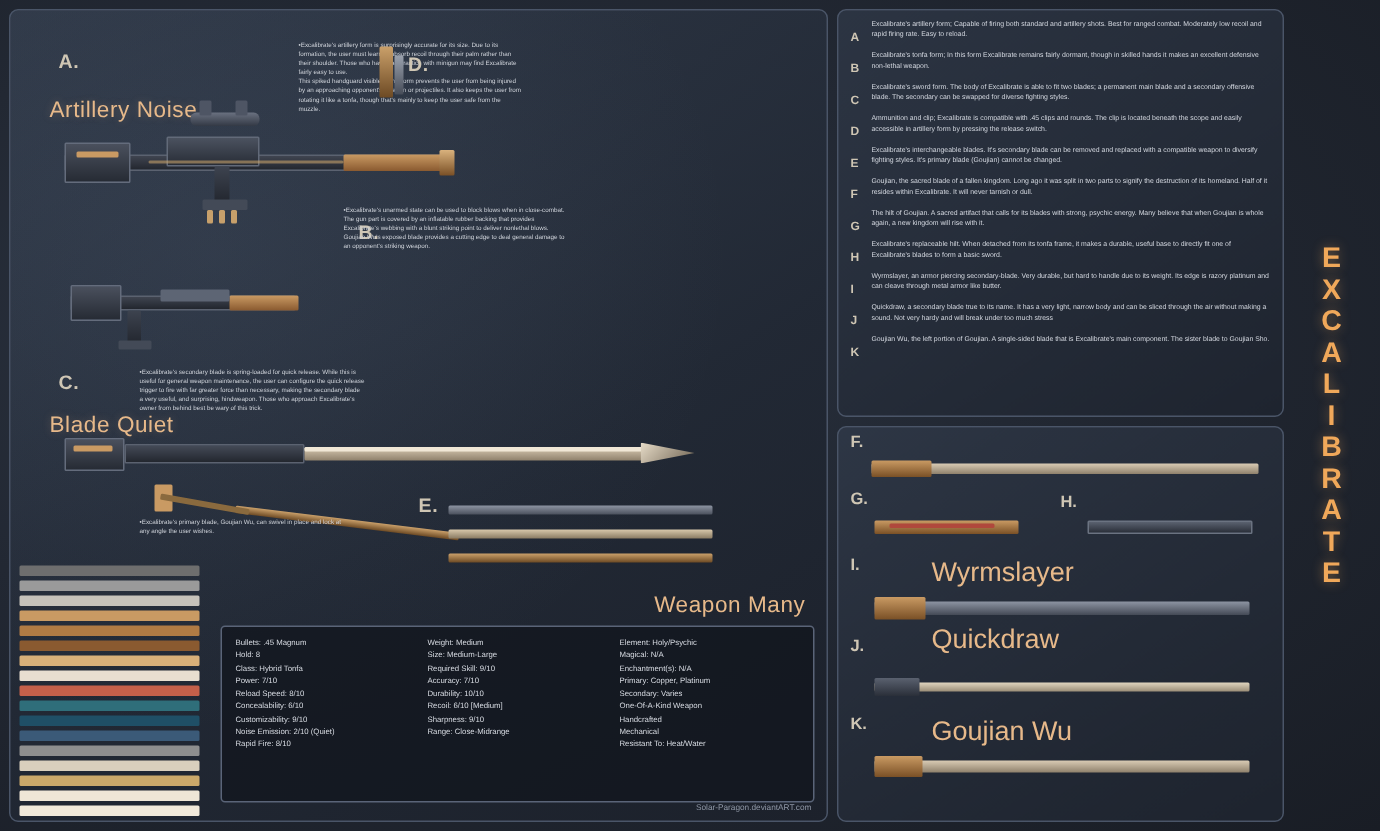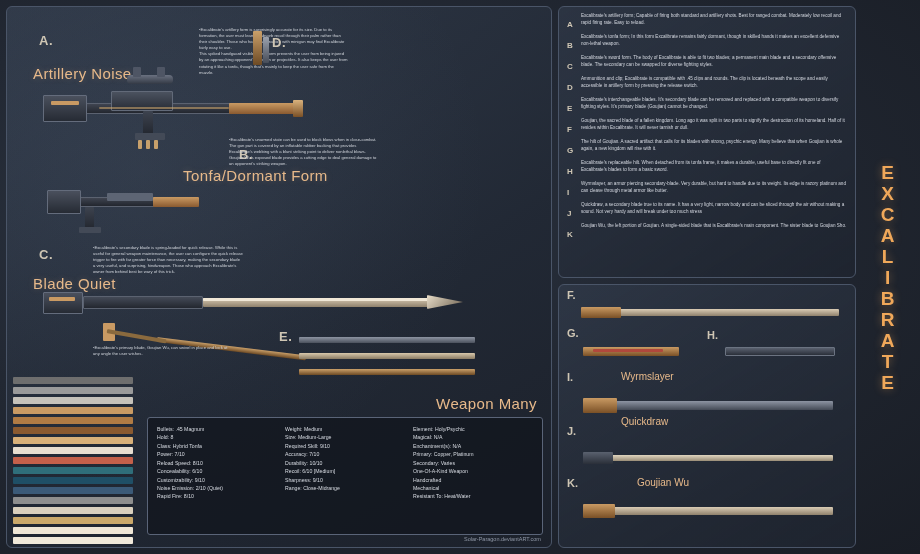--- a/index.html
+++ b/index.html
@@ -90,21 +90,21 @@
   .gallery-panel { flex:1; padding:6px 8px; }
   .fact { display:flex; gap:5px; margin-bottom:5px; }
   .fact-letter {
     width:9px; flex:0 0 9px; text-align:left;
     font-size:8px; font-weight:bold; color:#cfc6b4; padding-top:7px;
   }
   .fact-text { font-size:4.6px; line-height:1.5; color:#d4d8e0; flex:1; }
 
   
   .gal-letter { position:absolute; font-size:11px; font-weight:bold; color:#cfc6b4; }
-  .gal-name { position:absolute; font-size:10px; color:#e7b98a; }
+  .gal-name { position:absolute; font-size:18px; color:#e7b98a; }
 
   
   .title-col {
     width:52px; height:542px;
     display:flex; flex-direction:column; align-items:center; justify-content:center;
     gap:2px;
   }
   .title-col span {
     font-size:19px; font-weight:bold; letter-spacing:1px;
     color:#f0a85a;
@@ -151,21 +151,20 @@
     <div class="note" style="left: 192px; top: 20px; width: 150px; white-space: pre-line;">•Excalibrate's artillery form is surprisingly accurate for its size. Due to its formation, the user must learn to absorb recoil through their palm rather than their shoulder. Those who have had practice with minigun may find Excalibrate fairly easy to use.
 This spiked handguard visible in this form prevents the user from being injured by an approaching opponent's weapon or projectiles. It also keeps the user from rotating it like a tonfa, though that's mainly to keep the user safe from the muzzle.</div>
 
     <div class="sec-letter" style="left:265px; top:28px;">D.</div>
     <div>
       <div class="bar" style="left:246px; top:24px; width:9px; height:34px; background:linear-gradient(180deg,#caa06a,#6d4a24);"></div>
       <div class="bar" style="left:256px; top:30px; width:6px; height:26px; background:linear-gradient(180deg,#9aa1ad,#474d59);"></div>
     </div>
 
     <div class="sec-letter" style="left:232px; top:140px;">B.</div>
-    <div class="sec-title" style="left:176px; top:160px;">Tonfa/Dormant Form</div>
 
     <div>
       <div class="bar" style="left:40px; top:190px; width:150px; height:10px; background:linear-gradient(180deg,#3f4450,#22262e); border:1px solid #5b6270;"></div>
       <div class="bar" style="left:146px; top:190px; width:46px; height:10px; background:linear-gradient(180deg,#c99a63,#8a5a30);"></div>
       <div class="bar" style="left:40px; top:183px; width:34px; height:24px; background:linear-gradient(180deg,#4a505d,#262b34); border:1px solid #646c7c;"></div>
       <div class="bar" style="left:78px; top:200px; width:9px; height:24px; background:linear-gradient(180deg,#3d434f,#20242c);"></div>
       <div class="bar" style="left:72px; top:220px; width:22px; height:6px; background:#434a57;"></div>
       <div class="bar" style="left:100px; top:186px; width:46px; height:8px; background:#5d6574;"></div>
     </div>
 
@@ -326,21 +325,21 @@
       <div class="gal-name" style="left:62px; top:86px;">Wyrmslayer</div>
       <div class="bar" style="left:24px; top:116px; width:250px; height:9px; background:linear-gradient(180deg,#8d94a2,#444a56);"></div>
       <div class="bar" style="left:24px; top:113px; width:34px; height:15px; background:linear-gradient(180deg,#c99a63,#7a5026);"></div>
 
       <div class="gal-letter" style="left:8px; top:140px;">J.</div>
       <div class="gal-name" style="left:62px; top:131px;">Quickdraw</div>
       <div class="bar" style="left:24px; top:170px; width:250px; height:6px; background:linear-gradient(180deg,#e0d5bf,#9a8d77);"></div>
       <div class="bar" style="left:24px; top:167px; width:30px; height:12px; background:linear-gradient(180deg,#5a616f,#2a2f39);"></div>
 
       <div class="gal-letter" style="left:8px; top:192px;">K.</div>
-      <div class="gal-name" style="left:78px; top:192px;text-align:right;">Goujian Wu</div>
+      <div class="gal-name" style="left:62px; top:192px;text-align:right;">Goujian Wu</div>
       <div class="bar" style="left:24px; top:222px; width:250px; height:8px; background:linear-gradient(180deg,#d9cbb4,#8f816c);"></div>
       <div class="bar" style="left:24px; top:219px; width:32px; height:14px; background:linear-gradient(180deg,#c99a63,#7a5026);"></div>
     </div>
   </div>
 
   <div class="title-col" id="title-col">
       <span>E</span>
       <span>X</span>
       <span>C</span>
       <span>A</span>

